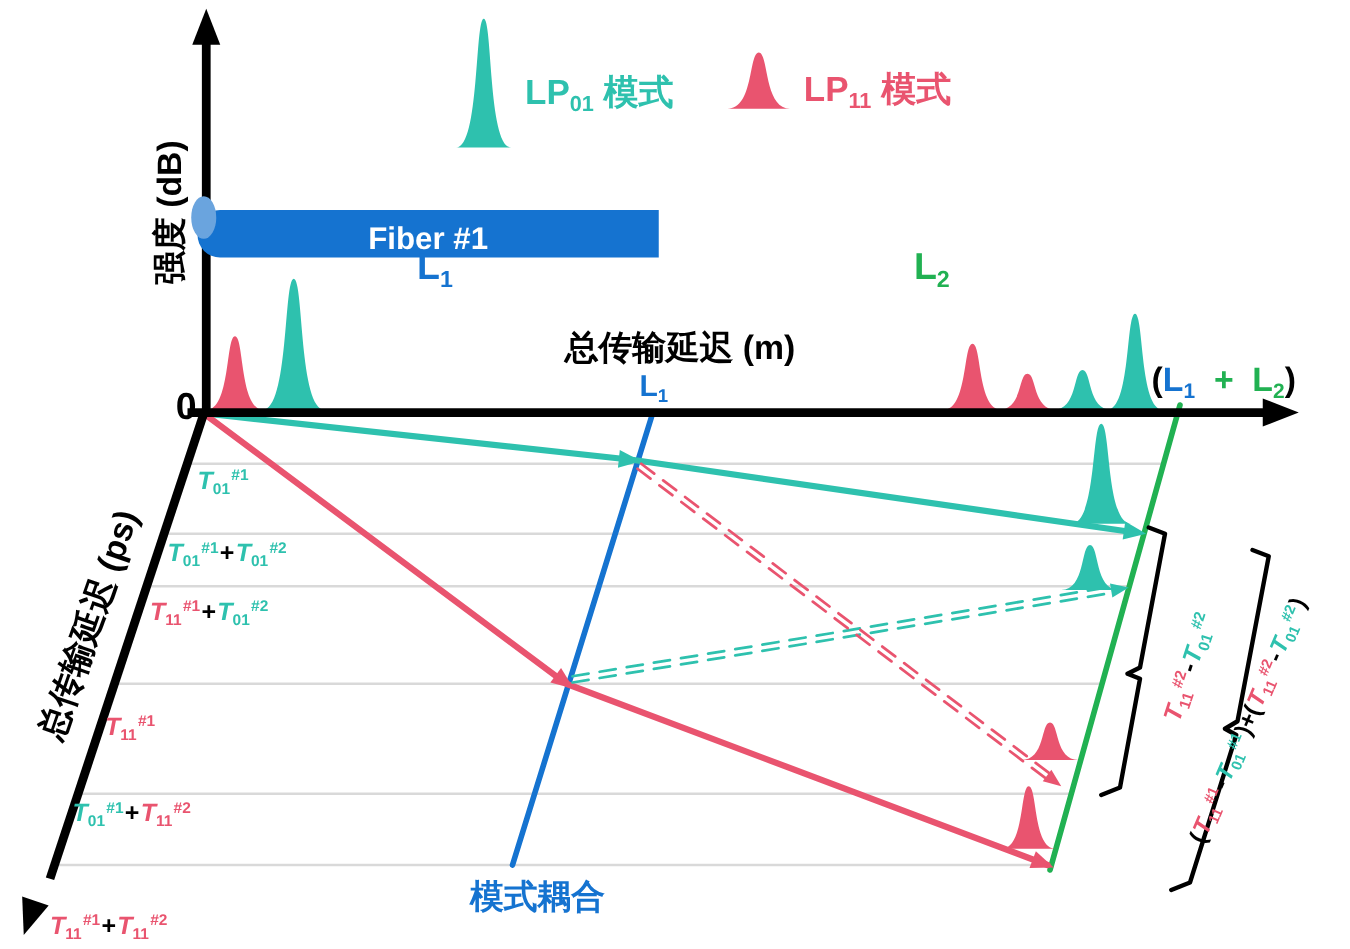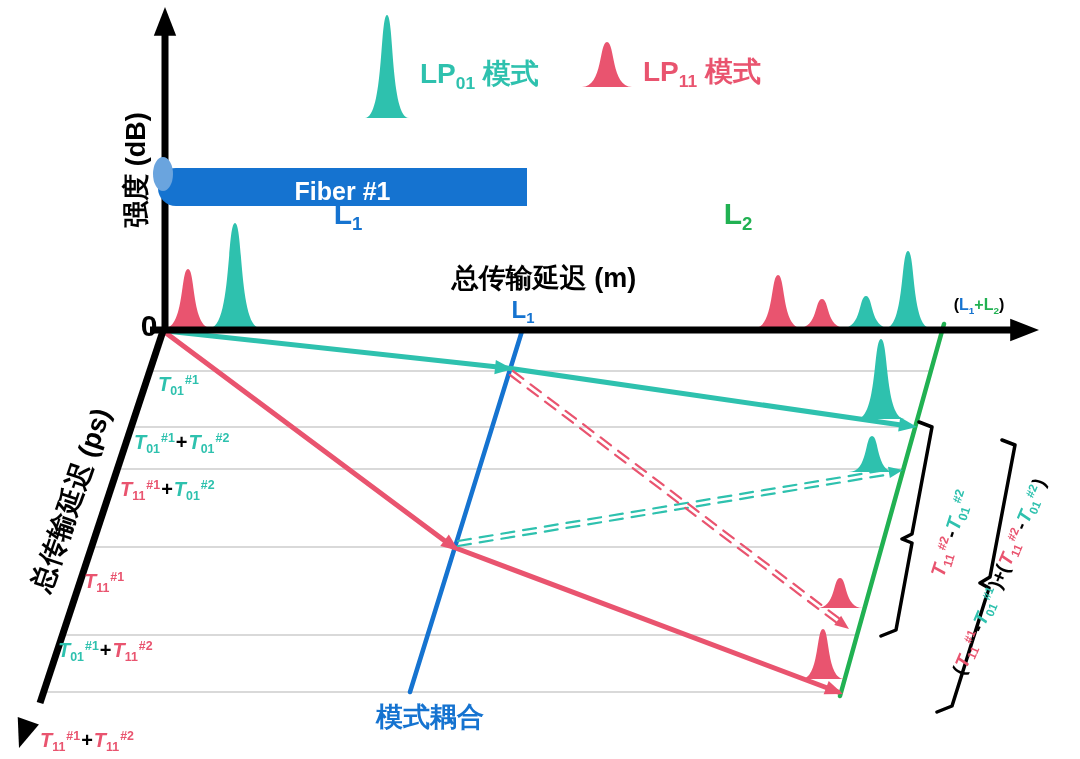--- a/index.html
+++ b/index.html
@@ -8,21 +8,21 @@
   }
   html,body{margin:0;padding:0;background:#fff;}
   body{font-family:"Liberation Sans","DejaVu Sans",sans-serif;}
   #stage{position:relative;width:1080px;height:759px;background:#fff;overflow:hidden;}
   #fig{position:absolute;left:0;top:0;width:1080px;height:759px;}
   .lbl{position:absolute;white-space:nowrap;font-weight:700;color:#000;}
   .ctr{transform:translate(-50%,-50%);}
   [data-color="teal"]{color:var(--teal);}
   [data-color="pink"]{color:var(--pink);}
   [data-color="blue"]{color:var(--blue);}
-  [data-color="green"]{color:var(--green);}
+  [data-color="green"]{color:var(--green);margin-left:15px;}
   sub{font-size:0.62em;vertical-align:-0.32em;}
   sup{font-size:0.62em;vertical-align:0.55em;margin-left:1px;}
   .tick{position:absolute;font-size:20px;font-weight:700;white-space:nowrap;}
   .tick i,.blabel i{font-style:italic;}
   .join{color:#000;font-weight:700;margin:0 1px;font-style:normal;}
   .blabel{position:absolute;font-size:20px;font-weight:700;white-space:nowrap;}
   
   .bar{position:absolute;top:168px;height:38px;display:flex;align-items:flex-end;justify-content:center;}
   .bar .bar-text{color:#fff;font-weight:700;font-size:25px;}
   #bar1{left:158px;width:369px;background:var(--blue);border-radius:18px 0 0 18px;}
@@ -100,21 +100,21 @@
   </div>
 
   <div class="lbl axis-lbl" style="left:136px;top:170px;transform:translate(-50%,-50%) rotate(-90deg);">强度 (dB)</div>
   <div class="lbl ctr axis-lbl" style="left:544px;top:278px;">总传输延迟 (m)</div>
   <div class="lbl ctr" style="left:149px;top:326px;font-size:30px;">0</div>
   <div class="lbl axis-lbl" style="left:71px;top:500px;transform:translate(-50%,-50%) rotate(-71deg);">总传输延迟 (ps)</div>
 
   <div class="lbl ctr" style="left:523px;top:311px;font-size:24px;">
     <span data-color="blue"><span>L</span><sub>1</sub></span>
   </div>
-  <div class="lbl ctr" style="left:979px;top:306px;font-size:16px;">
+  <div class="lbl ctr" style="left:979px;top:306px;font-size:27px;">
     <span>(</span><span data-color="blue"><span>L</span><sub>1</sub></span><span data-color="green">+</span><span data-color="green"><span>L</span><sub>2</sub></span><span>)</span>
   </div>
 
   <div class="lbl ctr axis-lbl" style="left:430px;top:717px;">
     <span data-color="blue">模式耦合</span>
   </div>
 
   <div class="tick" style="left:158px;top:373px;">
     <span data-color="teal"><i>T</i><sub>01</sub><sup>#1</sup></span>
   </div>

